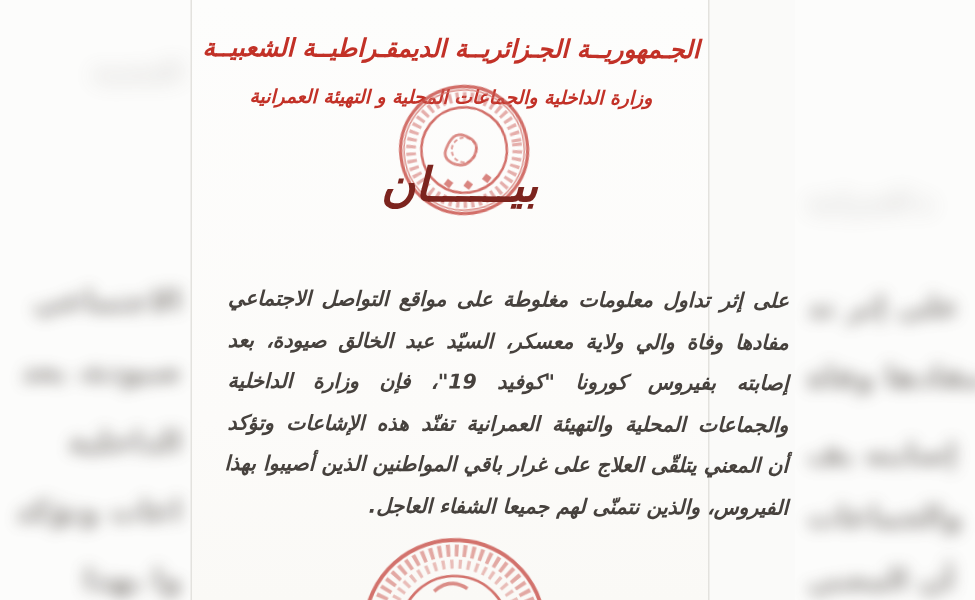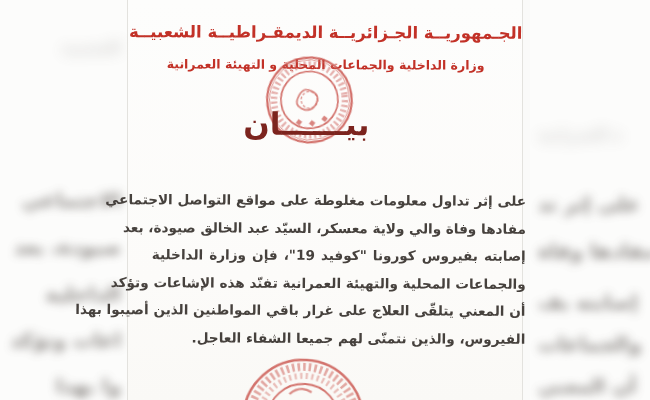--- a/index.html
+++ b/index.html
@@ -28,25 +28,26 @@
     color:#6f6a66;
     filter:blur(5px);
     opacity:.78;
   }
   .panel.left .frag{right:6px;}
   .panel.right .frag{left:8px;}
   .frag.faint{filter:blur(7px);opacity:.3;font-size:16px;}
   
   .doc{
     position:absolute;left:127px;top:0;
-    width:396px;height:400px;
+    width:346px;height:400px;
     background:linear-gradient(180deg,#fdfdfc 0%,#fcfbf9 70%,#faf9f6 100%);
     border-left:1px solid #e3e2de;
     border-right:1px solid #e3e2de;
     box-sizing:border-box;
+    font-style:italic;
   }
   .doc-inner{
     position:absolute;inset:0;
     transform:rotate(0.25deg);
   }
   .hdr1{
     position:absolute;top:23px;left:0;width:100%;
     text-align:center;direction:rtl;
     color:#c23127;font-weight:700;font-size:16.5px;
     letter-spacing:.3px;

